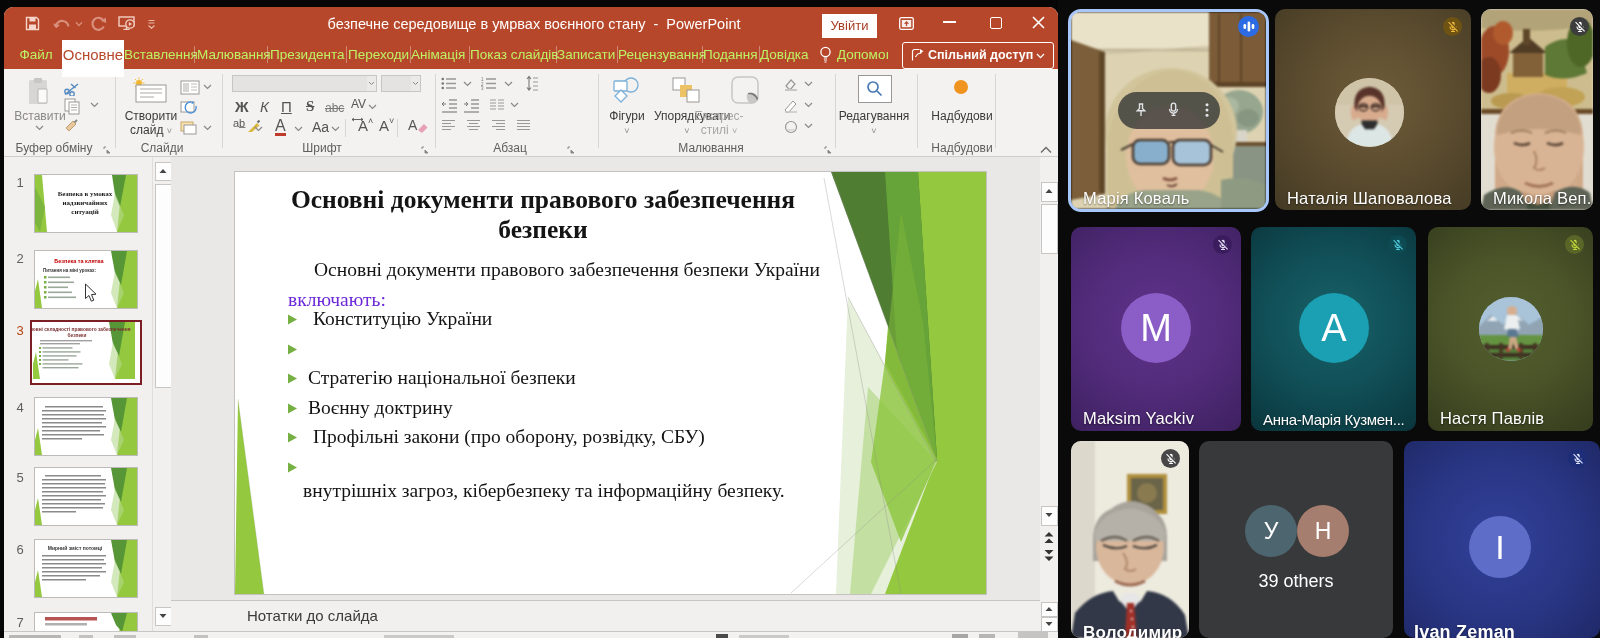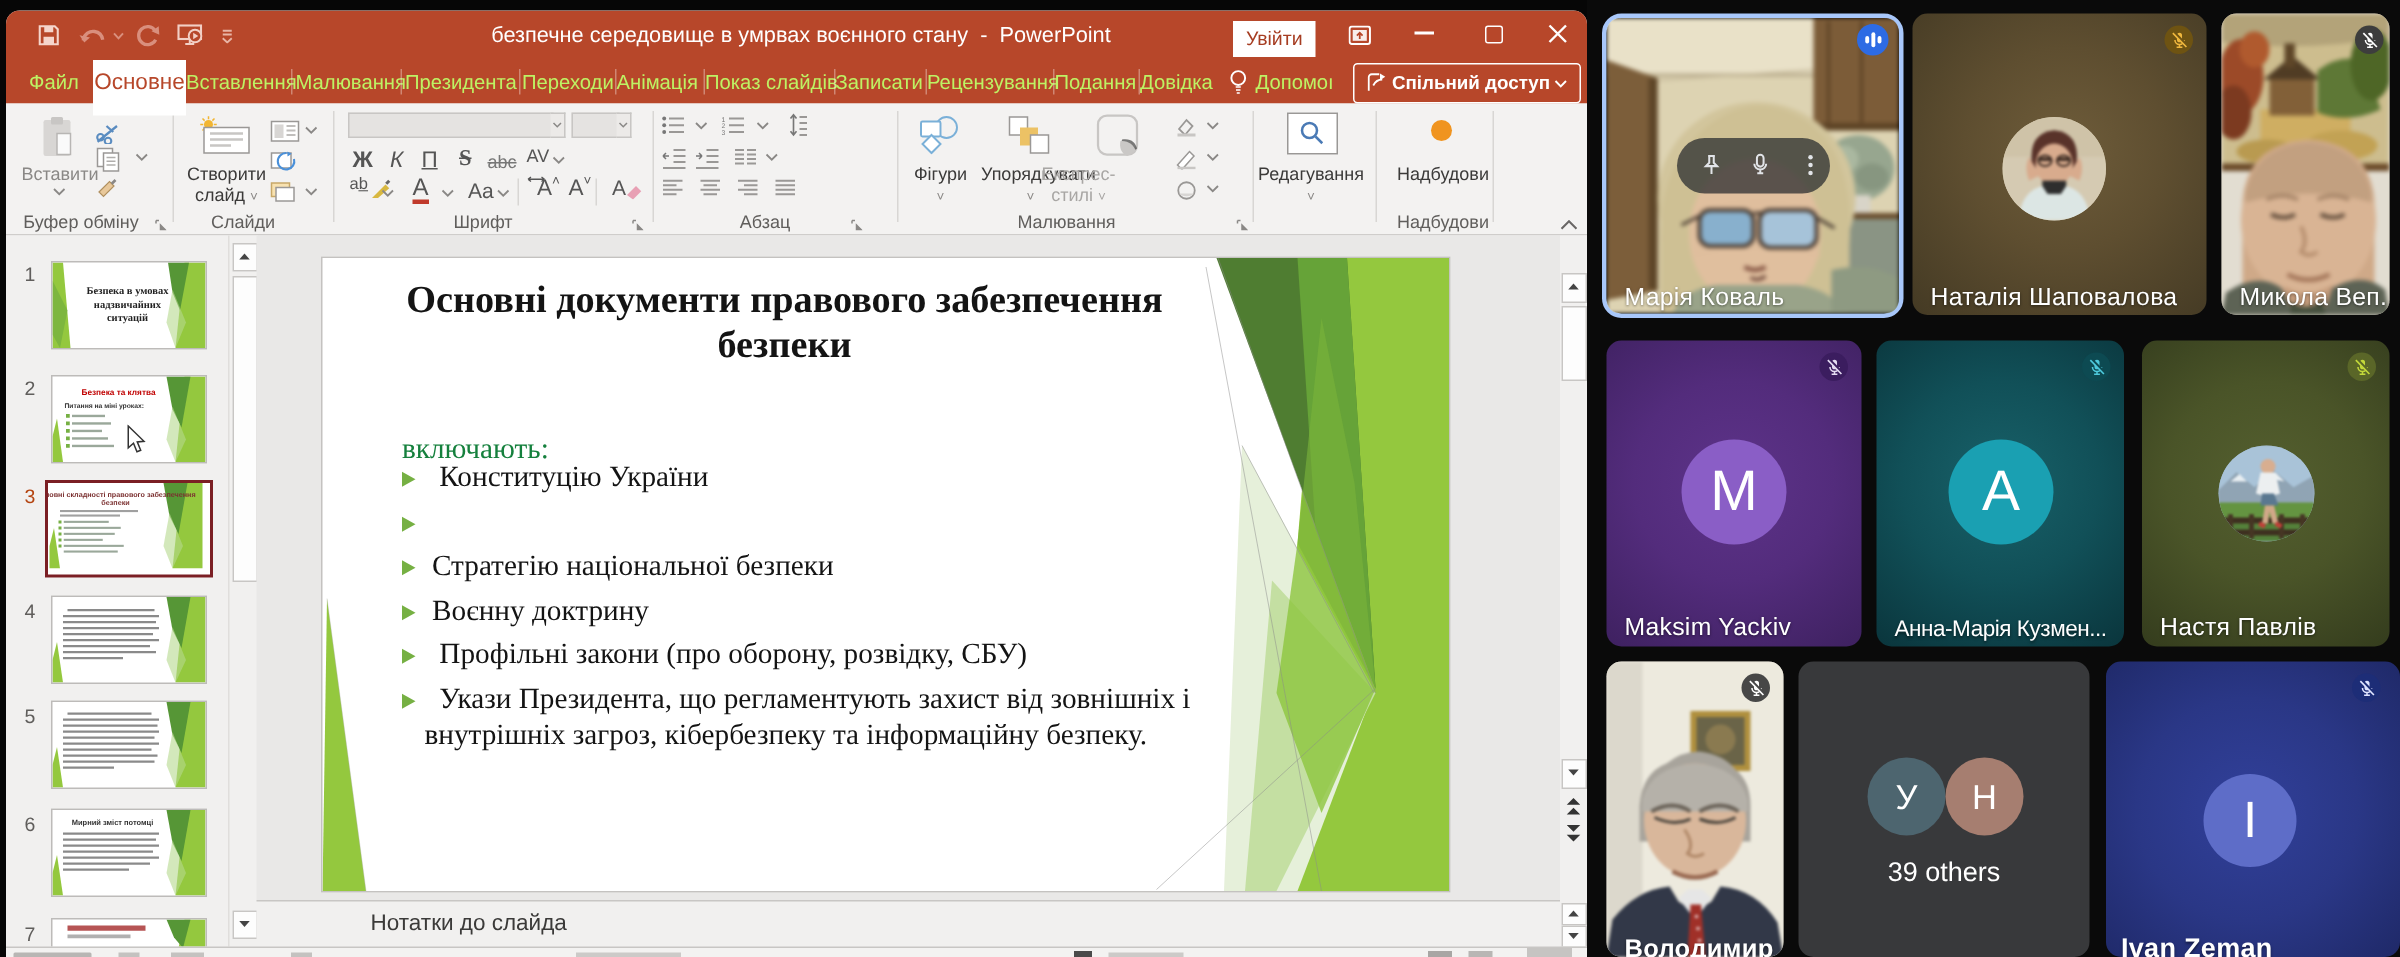--- a/index.html
+++ b/index.html
@@ -16,21 +16,21 @@
   .rsep{position:absolute;top:5px;height:74px;width:1px;background:#d8d6d4;}
   .glabel{position:absolute;top:72px;font-size:12px;color:#605e5c;width:120px;text-align:center;}
   .ic{position:absolute;color:#6a6867;}
   
   #content{left:0;top:150px;width:100%;height:481px;background:#e9e8e7;}
   #thumbpanel{left:0;top:0;width:148px;height:481px;background:#f1f0ef;}
   .thumbnum{position:absolute;left:8px;width:16px;text-align:center;font-size:13px;color:#605e5c;}
   .thumb{position:absolute;left:30px;width:102px;height:57px;background:#fff;border:1px solid #bdbbb9;}
   #vscroll1{left:148px;top:0;width:19px;height:481px;background:#f1f0ef;border-left:1px solid #e0dedc;}
   #editor{left:167px;top:0;width:869px;height:443px;background:#e9e8e7;}
-  #slide{left:43px;top:14px;width:751px;height:422px;background:#fff;border:1px solid #c4c2c0;}
+  #slide{left:63px;top:14px;width:751px;height:422px;background:#fff;border:1px solid #c4c2c0;}
   #notesbar{left:167px;top:443px;width:869px;height:31px;background:#f1f0ef;border-top:1px solid #c8c6c4;}
   #statusbar{left:0;top:474px;width:1054px;height:7px;background:#f3f2f1;border-top:1px solid #c8c6c4;}
   #vscroll2{left:1036px;top:0;width:18px;height:474px;background:#f1f0ef;}
   
   .tile{position:absolute;border-radius:10px;overflow:hidden;}
   .tname{position:absolute;left:12px;bottom:7px;color:#fff;font-size:16px;font-weight:500;
          letter-spacing:.2px;text-shadow:0 1px 2px rgba(0,0,0,.5);white-space:nowrap;}
   .mic{position:absolute;top:8px;width:19px;height:19px;border-radius:50%;}
   .mic svg{position:absolute;left:2.5px;top:2.5px;}
   .avcirc{position:absolute;border-radius:50%;display:flex;align-items:center;justify-content:center;
@@ -508,21 +508,22 @@
           <polygon points="650,0 683,0 702,287 662,180" fill="#66a338"></polygon>
           <polygon points="613,125 701,288 650,422 601,422" fill="#e6f0da"></polygon>
           <polygon points="633,215 702,290 636,422 615,422" fill="#c4dfa2"></polygon>
           <polygon points="650,190 702,287 666,370 636,290" fill="#8dc63f" opacity=".8"></polygon>
           <polygon points="702,287 650,190 666,40 688,150" fill="#79b23b" opacity=".65"></polygon>
           <path d="M589,6 L666,422 M613,125 L701,290 M556,421 L702,287 M597,0 L702,290" stroke="#8a8a8a" stroke-width="0.6" fill="none" opacity=".55"></path>
           <polygon points="0,422 29,422 3,227" fill="#94c83e"></polygon>
           <path d="M3,227 L29,422" stroke="#b0b0b0" stroke-width="0.5" opacity=".5"></path>
         </svg>
         <div class="abs" style="left:8px;top:13px;width:600px;text-align:center;font-family:'Liberation Serif',serif;font-weight:700;font-size:25.5px;line-height:30px;color:#141414;">Основні документи правового забезпечення<br>безпеки</div>
-        <div class="abs" style="left:53px;top:117px;font-family:'Liberation Serif',serif;font-size:19.5px;color:#15803d;">включають:</div>
+        <div class="abs" style="left:79px;top:87px;font-family:'Liberation Serif',serif;font-size:19.5px;color:#141414;">Основні документи правового забезпечення безпеки України</div>
+        <div class="abs" style="left:53px;top:117px;font-family:'Liberation Serif',serif;font-size:19.5px;color:#6d28d9;">включають:</div>
         <svg class="abs" style="left:52px;top:142px;" width="11" height="11" viewBox="0 0 11 11">
             <path d="M1 0.5 L10 5.5 L1 10.5 z" fill="#76b043"></path>
           </svg>
         <div class="abs" style="left:73px;top:136px;font-family:'Liberation Serif',serif;font-size:19.5px;color:#141414;">&nbsp;Конституцію України</div>
         <svg class="abs" style="left:52px;top:172px;" width="11" height="11" viewBox="0 0 11 11">
             <path d="M1 0.5 L10 5.5 L1 10.5 z" fill="#76b043"></path>
           </svg>
         <svg class="abs" style="left:52px;top:201px;" width="11" height="11" viewBox="0 0 11 11">
             <path d="M1 0.5 L10 5.5 L1 10.5 z" fill="#76b043"></path>
           </svg>
@@ -531,21 +532,20 @@
             <path d="M1 0.5 L10 5.5 L1 10.5 z" fill="#76b043"></path>
           </svg>
         <div class="abs" style="left:73px;top:225px;font-family:'Liberation Serif',serif;font-size:19.5px;color:#141414;">Воєнну доктрину</div>
         <svg class="abs" style="left:52px;top:260px;" width="11" height="11" viewBox="0 0 11 11">
             <path d="M1 0.5 L10 5.5 L1 10.5 z" fill="#76b043"></path>
           </svg>
         <div class="abs" style="left:73px;top:254px;font-family:'Liberation Serif',serif;font-size:19.5px;color:#141414;">&nbsp;Профільні закони (про оборону, розвідку, СБУ)</div>
         <svg class="abs" style="left:52px;top:290px;" width="11" height="11" viewBox="0 0 11 11">
             <path d="M1 0.5 L10 5.5 L1 10.5 z" fill="#76b043"></path>
           </svg>
-        <div class="abs" style="left:73px;top:284px;font-family:'Liberation Serif',serif;font-size:19.5px;color:#141414;">&nbsp;Укази Президента, що регламентують захист від зовнішніх і</div>
         <div class="abs" style="left:68px;top:308px;font-family:'Liberation Serif',serif;font-size:19.5px;color:#141414;">внутрішніх загроз, кібербезпеку та інформаційну безпеку.</div>
       </div>
     </div>
     <div id="notesbar" class="abs">
       <div class="abs" style="left:76px;top:6px;font-size:15px;color:#3b3a39;">Нотатки до слайда</div>
     </div>
     <div id="vscroll2" class="abs">
       <div class="abs" style="left:1px;top:25px;width:15px;height:18px;background:#fdfdfd;border:1px solid #c8c6c4;"></div>
       <svg class="abs" style="left:5px;top:31px;" width="8" height="6" viewBox="0 0 8 6">
           <path d="M0.5 5 L4 1 L7.5 5 z" fill="#444"></path>

